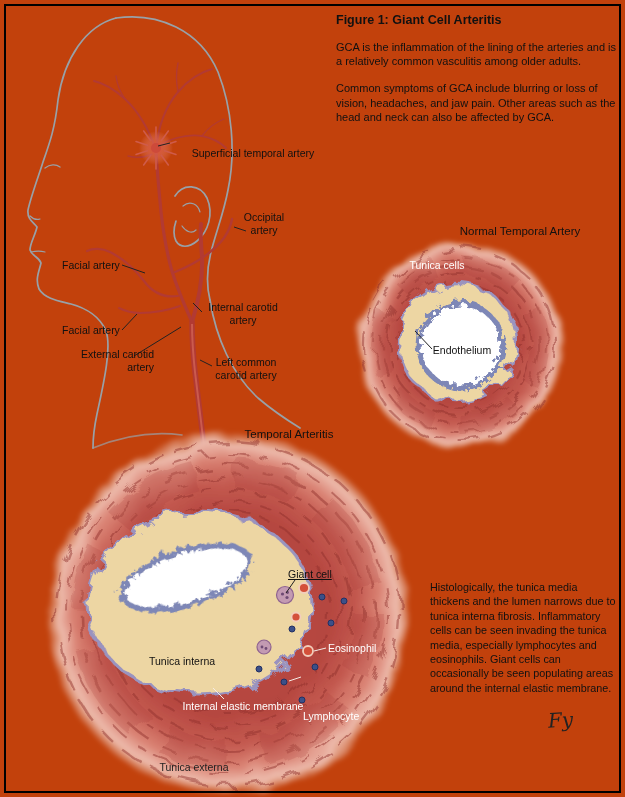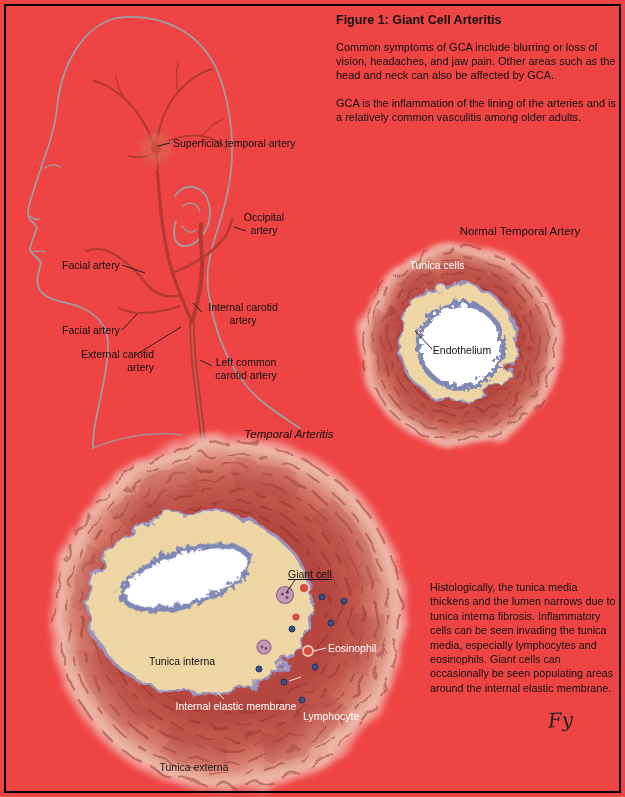--- a/index.html
+++ b/index.html
@@ -1,16 +1,16 @@
 <!DOCTYPE html>
 <html><head>
 <meta charset="utf-8">
 <style>
   html,body{margin:0;padding:0;background:#fff;}
-  #page{position:relative;width:625px;height:797px;background:#ef4444;overflow:hidden;
+  #page{position:relative;width:625px;height:797px;background:#c2410c;overflow:hidden;
         font-family:"Liberation Sans",sans-serif;color:#111;}
   #frame{position:absolute;inset:4px;border:2px solid #000;pointer-events:none;z-index:10;}
   #art{position:absolute;left:0;top:0;z-index:1;}
   .lbl{position:absolute;z-index:5;font-size:10.5px;line-height:12.5px;color:#111;}
   .lbl.white{color:#fff;}
   .center{text-align:center;}
   #textcol{position:absolute;left:336px;top:13px;width:284px;z-index:5;}
   #textcol h1{font-size:12.5px;margin:0 0 13px 0;font-weight:bold;}
   #textcol p{font-size:11px;line-height:14.2px;margin:0 0 13px 0;}
   #histology{position:absolute;left:430px;top:544px;width:190px;font-size:10.8px;
@@ -180,43 +180,43 @@
       <g stroke="#f5ebe5">
         <line x1="326" y1="648" x2="314" y2="651"></line>
         <line x1="301" y1="677" x2="289" y2="681"></line>
         <line x1="224" y1="699" x2="213" y2="688"></line>
       </g>
     </g>
   </svg>
 
   <div id="textcol">
     <h1>Figure 1: Giant Cell Arteritis</h1>
+    <p>GCA is the inflammation of the lining of the arteries and is a relatively common vasculitis among older adults.</p>
     <p>Common symptoms of GCA include blurring or loss of vision, headaches, and jaw pain. Other areas such as the head and neck can also be affected by GCA.</p>
-    <p>GCA is the inflammation of the lining of the arteries and is a relatively common vasculitis among older adults.</p>
   </div>
 
   <div id="histology">Histologically, the tunica media thickens and the lumen narrows due to tunica interna fibrosis. Inflammatory cells can be seen invading the tunica media, especially lymphocytes and eosinophils. Giant cells can occasionally be seen populating areas around the internal elastic membrane.</div>
 
-  <div class="lbl" style="left:173px;top:137px;width:160px;">Superficial temporal artery</div>
+  <div class="lbl" style="left:173px;top:147px;width:160px;text-align:center;">Superficial temporal artery</div>
   <div class="lbl center" style="left:233px;top:211px;width:62px;">Occipital artery</div>
   <div class="lbl center" style="left:55px;top:259px;width:72px;">Facial artery</div>
   <div class="lbl center" style="left:204px;top:301px;width:78px;">Internal carotid artery</div>
   <div class="lbl center" style="left:52px;top:324px;width:78px;">Facial artery</div>
   <div class="lbl center" style="left:70px;top:348px;width:84px;text-align:right;">External carotid artery</div>
   <div class="lbl center" style="left:206px;top:356px;width:80px;">Left common carotid artery</div>
 
   <div class="lbl center fig-title" style="left:420px;top:225px;width:200px;">Normal Temporal Artery</div>
   <div class="lbl white center" style="left:389px;top:259px;width:96px;">Tunica cells</div>
   <div class="lbl center" style="left:414px;top:344px;width:96px;">Endothelium</div>
 
-  <div class="lbl center fig-title" style="left:229px;top:428px;width:120px;font-style:italic;">Temporal Arteritis</div>
+  <div class="lbl center fig-title" style="left:229px;top:428px;width:120px;">Temporal Arteritis</div>
   <div id="lbl-narrowing" class="lbl white center" style="left:106px;top:574px;width:132px;">Narrowing of lumen</div>
   <div class="lbl" style="left:288px;top:568px;width:60px;text-decoration:underline;">Giant cell</div>
   <div class="lbl white" style="left:328px;top:642px;width:70px;">Eosinophil</div>
   <div class="lbl center" style="left:141px;top:655px;width:82px;">Tunica interna</div>
   <div class="lbl white" style="left:303px;top:710px;width:70px;">Lymphocyte</div>
-  <div class="lbl white center" style="left:160px;top:700px;width:152px;">Internal elastic membrane</div>
+  <div class="lbl white center" style="left:167px;top:700px;width:152px;">Internal elastic membrane</div>
   <div class="lbl center" style="left:148px;top:761px;width:92px;color:#222;">Tunica externa</div>
 
   <div id="signature">Fy</div>
 
   <div id="frame"></div>
 </div>
 
 </body></html>

